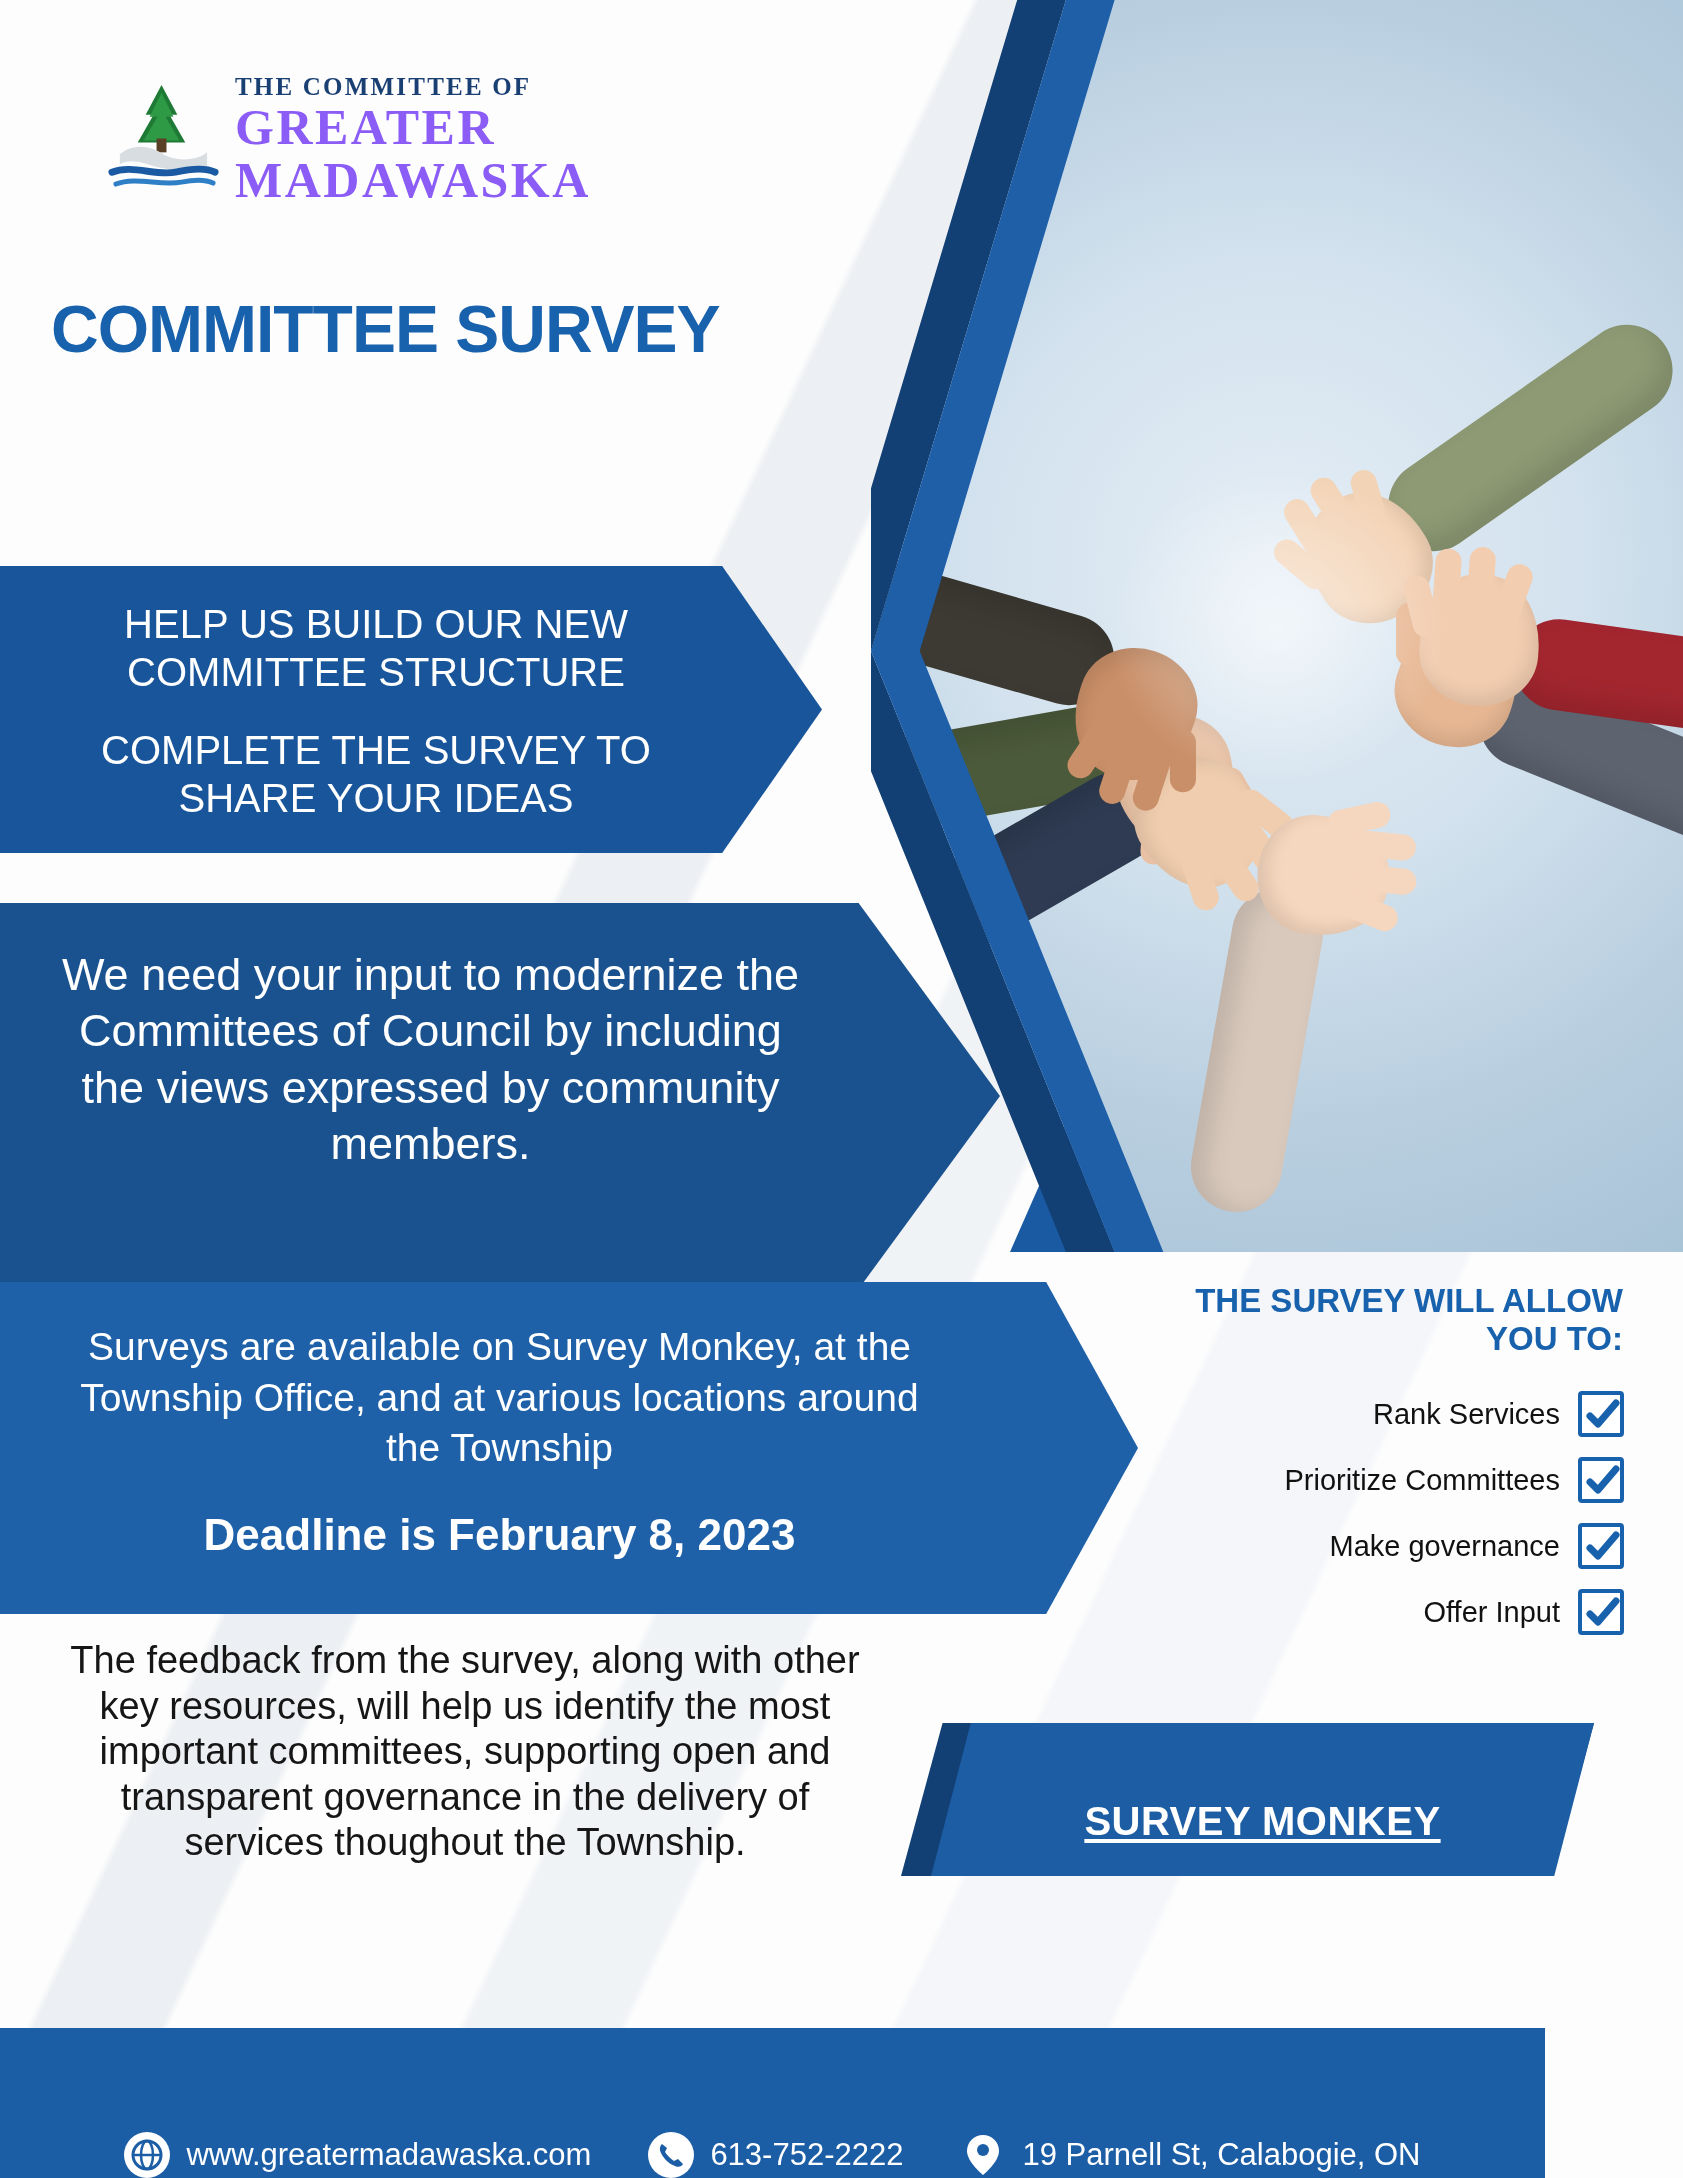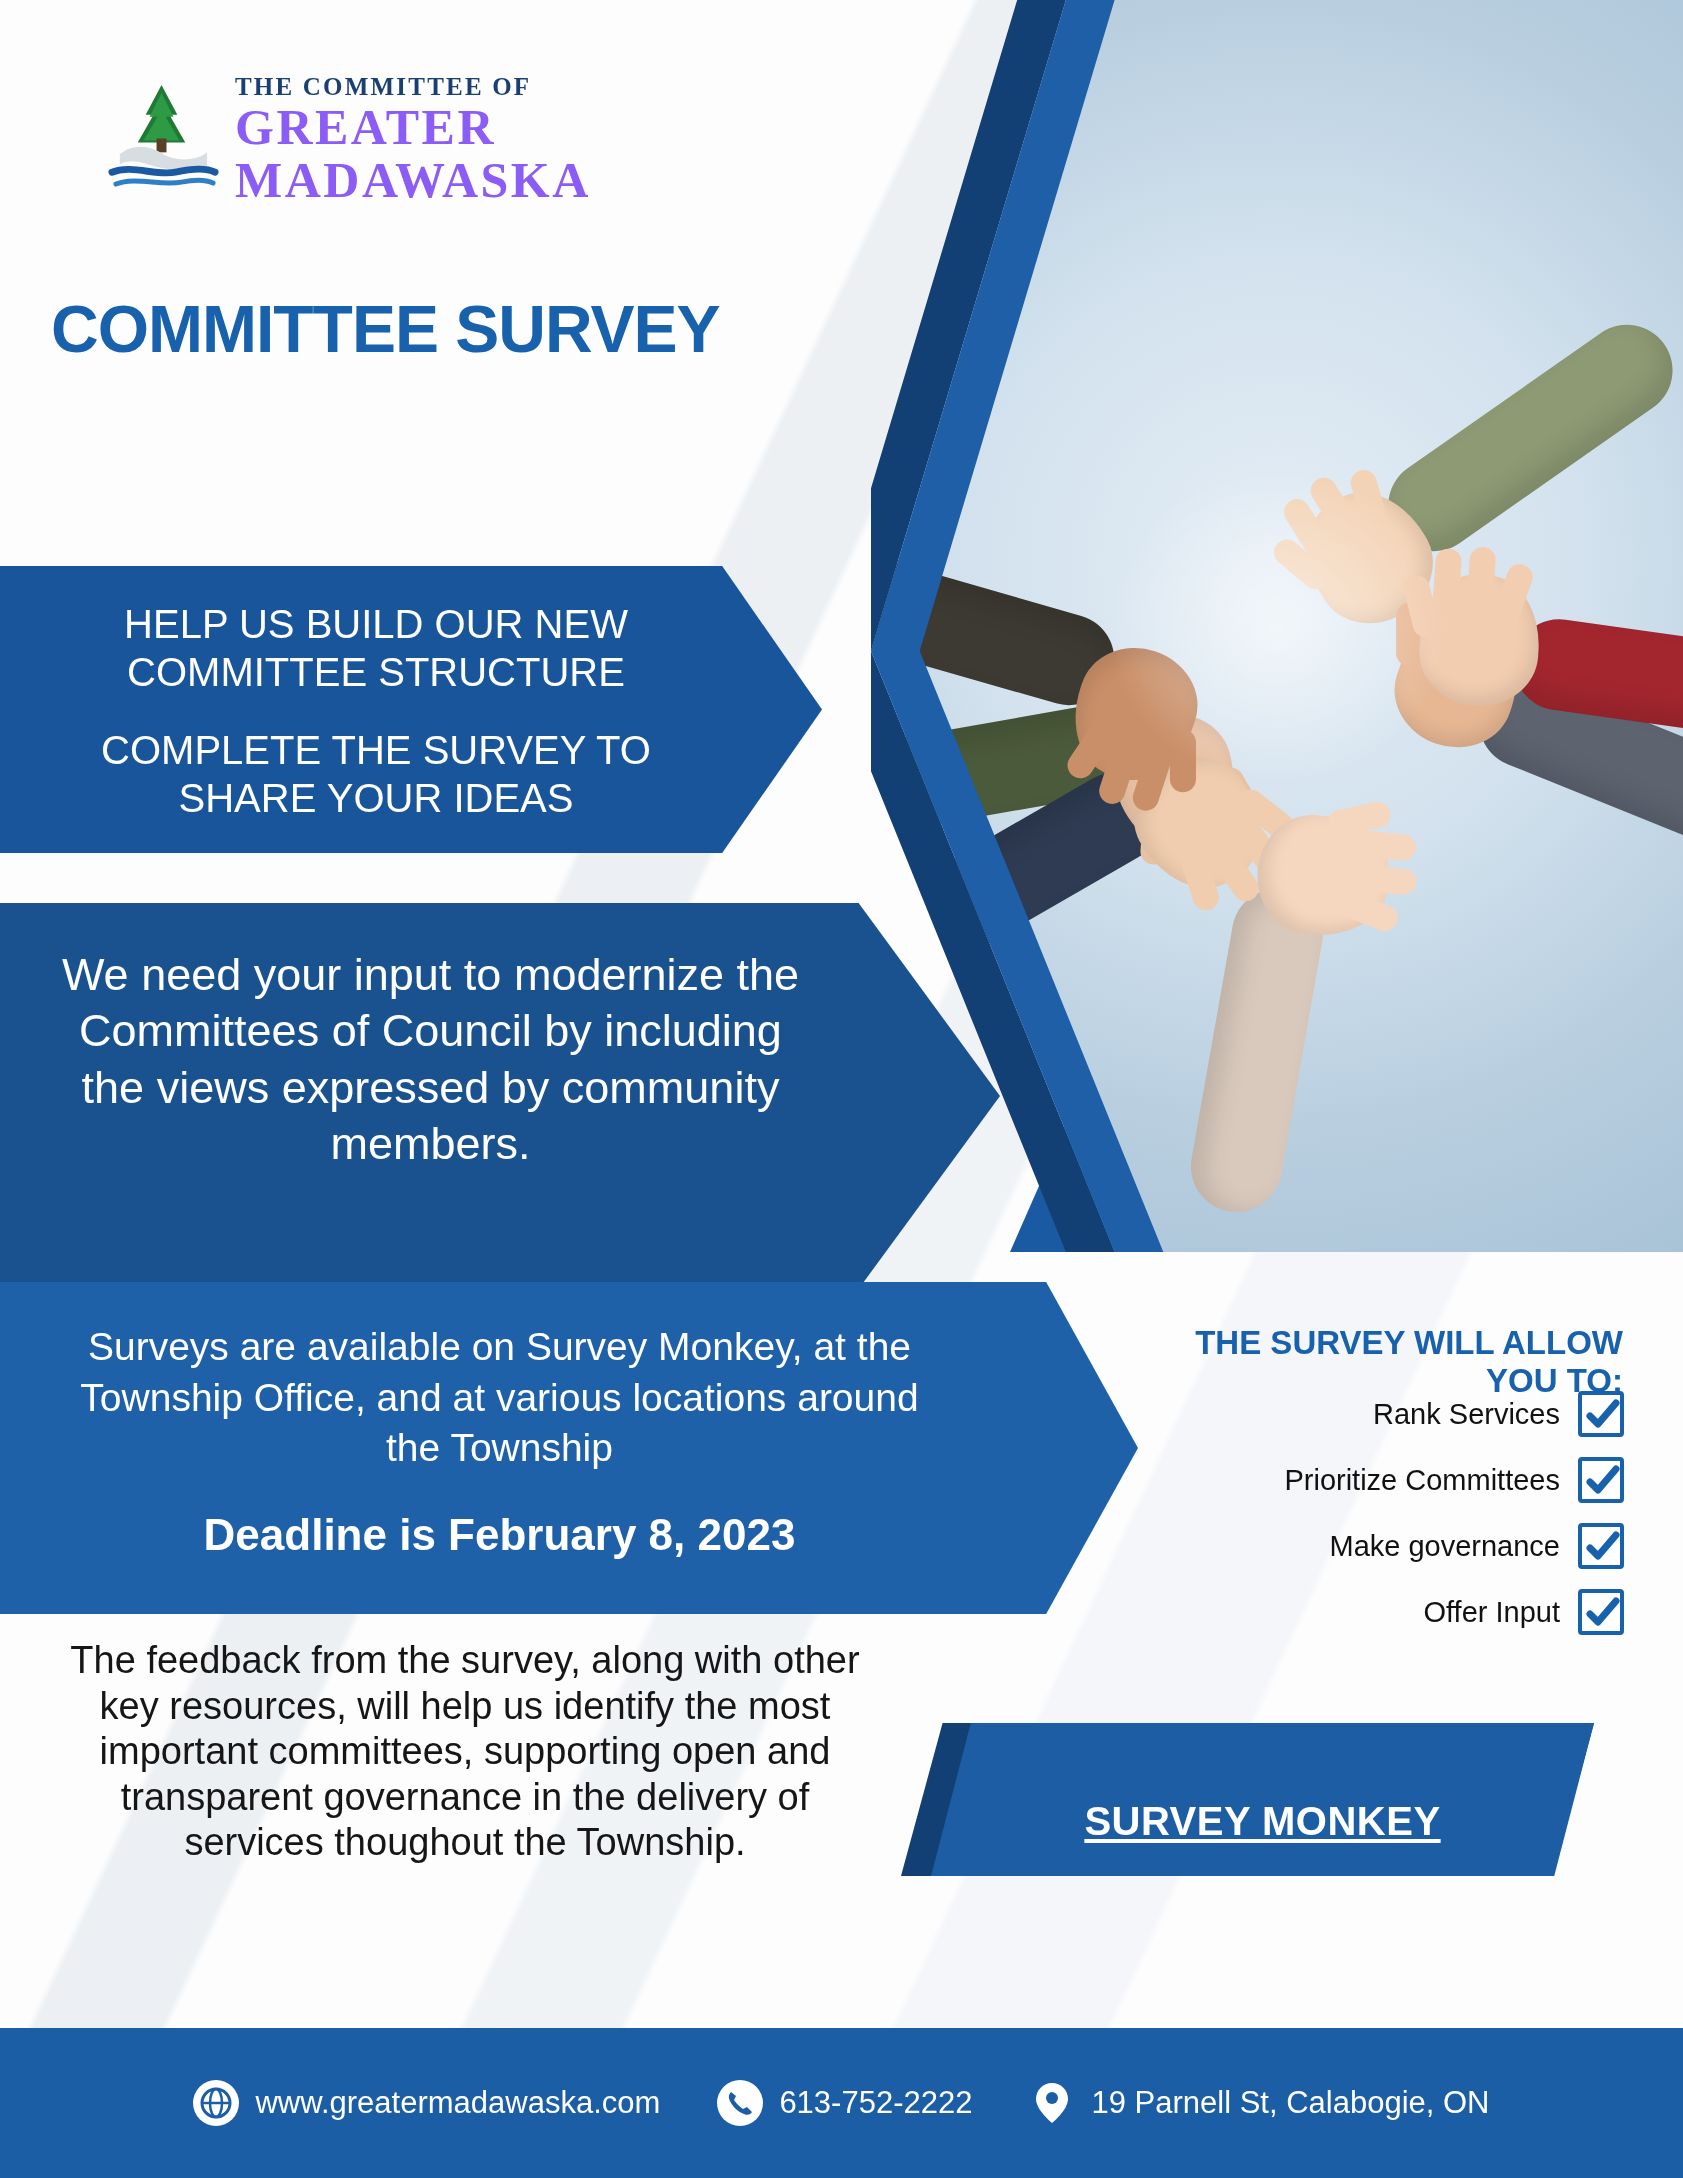--- a/index.html
+++ b/index.html
@@ -234,21 +234,21 @@
     text-align: center;
     font-size: 38px;
     line-height: 1.2;
     color: #161616;
   }
 
   
   .allow-title {
     position: absolute;
     left: 1168px;
-    top: 1324px;
+    top: 1282px;
     width: 455px;
     text-align: right;
     color: #1861ac;
     font-size: 33px;
     font-weight: 700;
     line-height: 1.15;
     z-index: 5;
   }
   .allow-list {
     position: absolute;
@@ -317,25 +317,25 @@
     text-underline-offset: 4px;
     letter-spacing: 0.5px;
     margin-top: 44px;
   }
 
   
   .footer {
     position: absolute;
     left: 0;
     bottom: 0;
-    width: 1683px;
+    width: 1545px;
     height: 150px;
     background: #1c5ea5;
     display: flex;
-    align-items: center;
+    align-items: flex-end;
     justify-content: center;
     gap: 57px;
     z-index: 6;
   }
   .foot-item {
     display: flex;
     align-items: center;
     gap: 16px;
     color: #fff;
     font-size: 31px;

